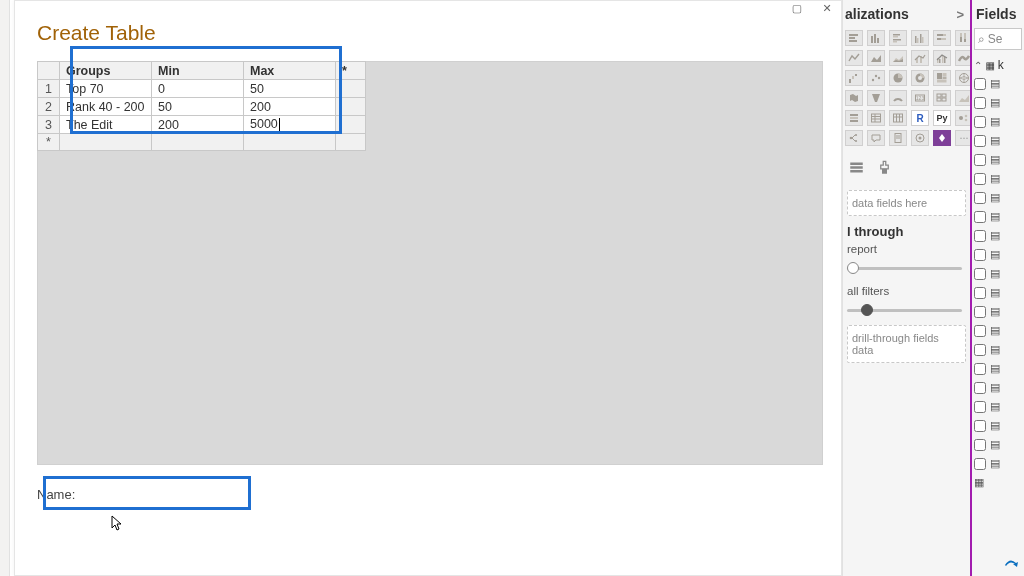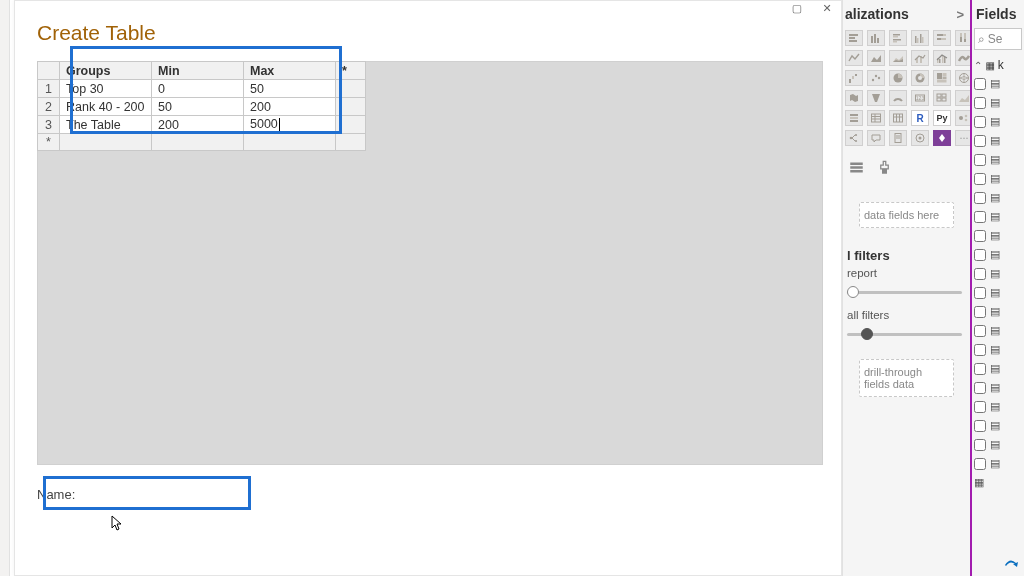--- a/index.html
+++ b/index.html
@@ -198,21 +198,21 @@
 
   .format-row {
     display:flex; gap:10px; padding:4px 2px 10px 4px;
   }
   .format-row .ficon {
     width:18px; height:18px;
     display:inline-flex; align-items:center; justify-content:center;
     font-size:13px; color:#666; cursor:pointer;
   }
   .well {
-    margin: 16px;
+    margin: 4px;
     border: 1px dashed #c8c8c8;
     background:#fff;
     font-size: 11px;
     color: #888;
     padding: 6px 4px;
     border-radius: 2px;
   }
   .section-hdr { font-size:13px; font-weight:600; color:#333; padding:4px 2px 2px 4px; }
   .small-lbl { font-size:11.5px; color:#555; padding:2px 2px 2px 4px; }
   .slider {
@@ -277,35 +277,35 @@
       <tbody>
           <tr>
         <th class="rownum"></th>
         <th class="col-groups">Groups</th>
         <th class="col-min">Min</th>
         <th class="col-max">Max</th>
         <th class="col-star star-hdr">*</th>
       </tr>
       <tr>
         <td class="rownum">1</td>
-        <td>Top 30</td>
+        <td>Top 70</td>
         <td>0</td>
         <td>50</td>
         <td class="col-star"></td>
       </tr>
       <tr>
         <td class="rownum">2</td>
         <td>Rank 40 - 200</td>
         <td>50</td>
         <td>200</td>
         <td class="col-star"></td>
       </tr>
       <tr>
         <td class="rownum">3</td>
-        <td>The Table</td>
+        <td>The Edit</td>
         <td>200</td>
         <td class="editing-cell"><span>5000</span><span class="cursor-caret"></span></td>
         <td class="col-star"></td>
       </tr>
       <tr class="new-row">
         <td class="rownum">*</td>
         <td></td>
         <td></td>
         <td></td>
         <td class="col-star"></td>
@@ -576,21 +576,21 @@
     <span class="ficon">
         <svg width="15" height="15" viewBox="0 0 12 12">
           <path d="M5 1 L7 1 L7 4 L9 4 L9 7 L3 7 L3 4 L5 4 Z" fill="none" stroke="#888"></path>
           <rect x="4" y="7" width="4" height="4" fill="#888"></rect>
         </svg>
       </span>
   </div>
 
   <div class="well">data fields here</div>
 
-  <div class="section-hdr">l filters</div>
+  <div class="section-hdr">l through</div>
   <div class="small-lbl">report</div>
   <div class="slider">
     <div class="track"></div>
       <div class="knob" style="left:0"></div>
   </div>
   <div class="small-lbl">all filters</div>
   <div class="slider">
     <div class="track"></div>
       <div class="knob" style="left:14px;background:#555;border-color:#555"></div>
   </div>

